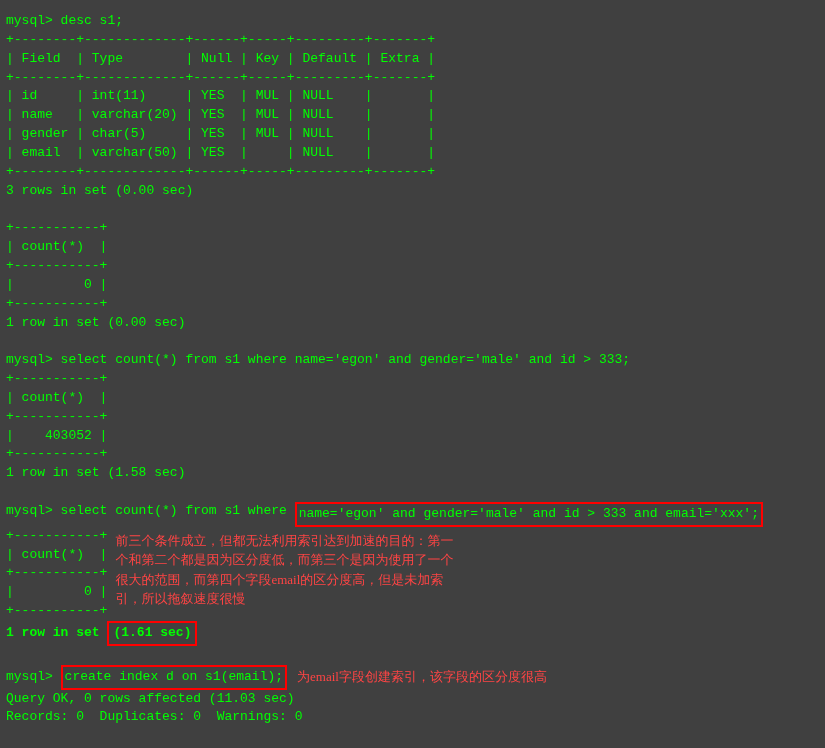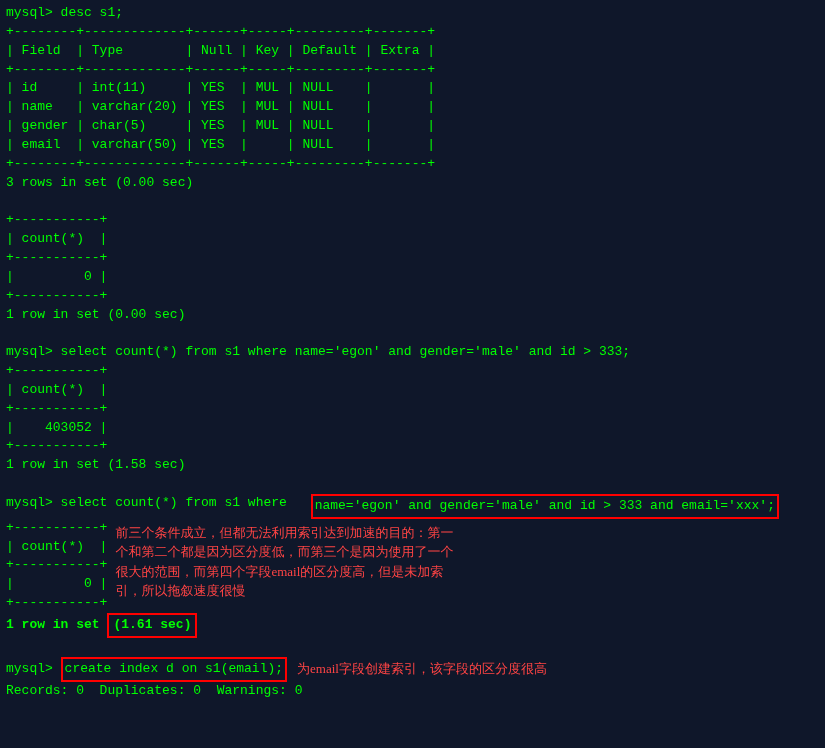--- a/index.html
+++ b/index.html
@@ -6,25 +6,25 @@
     body {
       background: #000080;
       width: 825px;
       height: 748px;
       overflow: hidden;
       font-family: 'Courier New', Courier, monospace;
       font-size: 13px;
       color: #00FF00;
     }
     .terminal {
-      background: #0f172a;
+      background: #404040;
       width: 825px;
       height: 748px;
       overflow: hidden;
-      padding: 4px 6px;
+      padding: 12px 6px;
       line-height: 1.45;
     }
     .line {
       white-space: pre;
       color: #00FF00;
     }
     .term-text {
       white-space: pre;
       color: #00FF00;
     }
@@ -62,21 +62,21 @@
   <div class="line">&nbsp;</div>
   <div class="line">mysql&gt; select count(*) from s1 where name='egon' and gender='male' and id &gt; 333;</div>
   <div class="line">+-----------+</div>
   <div class="line">| count(*)  |</div>
   <div class="line">+-----------+</div>
   <div class="line">|    403052 |</div>
   <div class="line">+-----------+</div>
   <div class="line">1 row in set (1.58 sec)</div>
   <div class="line">&nbsp;</div>
 
-  <div style="display:flex; align-items:flex-start;gap:16px;">
+  <div style="display:flex; align-items:flex-start;">
     <span class="term-text">mysql&gt; select count(*) from s1 where </span>
       <span style="border: 2px solid red; padding: 1px 2px; color:#00FF00; font-family:'Courier New',monospace; font-size:13px; white-space:pre;">name='egon' and gender='male' and id &gt; 333 and email='xxx';</span>
   </div>
 
   <div style="display:flex; align-items:flex-start;">
     <div>
       <div class="line">+-----------+</div>
       <div class="line">| count(*)  |</div>
       <div class="line">+-----------+</div>
       <div class="line">|         0 |</div>
@@ -91,17 +91,18 @@
   </div>
 
   <div class="line">&nbsp;</div>
 
   <div style="display:flex; align-items:center;">
     <span class="term-text">mysql&gt; </span>
       <span style="border: 2px solid red; padding: 1px 2px; color:#00FF00; font-family:'Courier New',monospace; font-size:13px; white-space:pre;">create index d on s1(email);</span>
     <span class="annotation-block" style="margin-left:10px; max-width:300px;text-align:center;">为email字段创建索引，该字段的区分度很高</span>
   </div>
 
+  <div class="line">Query OK, 0 rows affected (11.03 sec)</div>
   <div class="line">Records: 0  Duplicates: 0  Warnings: 0</div>
 
   <div class="line">&nbsp;</div>
 
 </div>
 
 </body></html>

